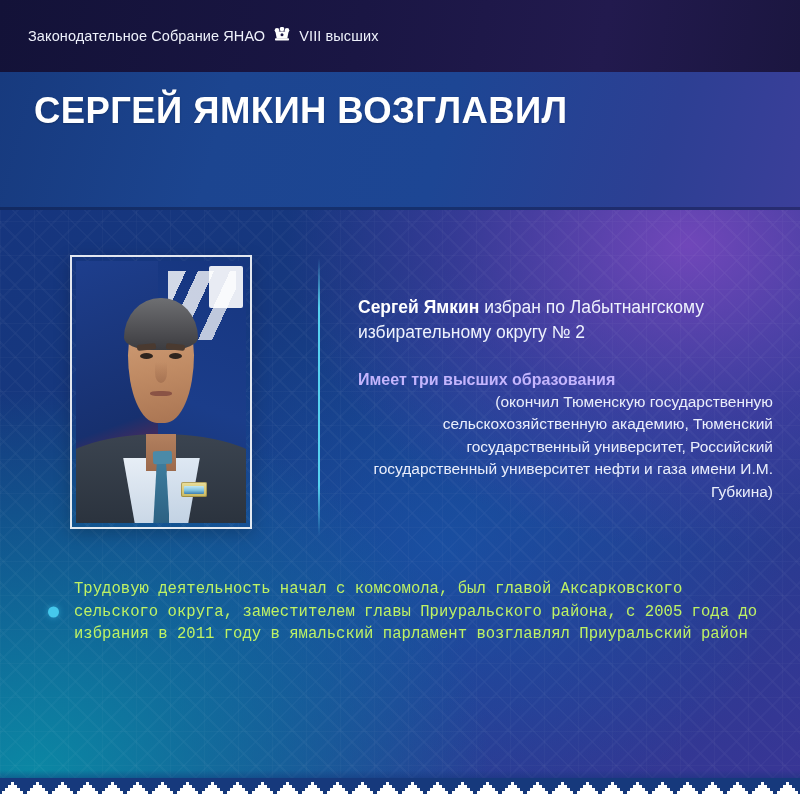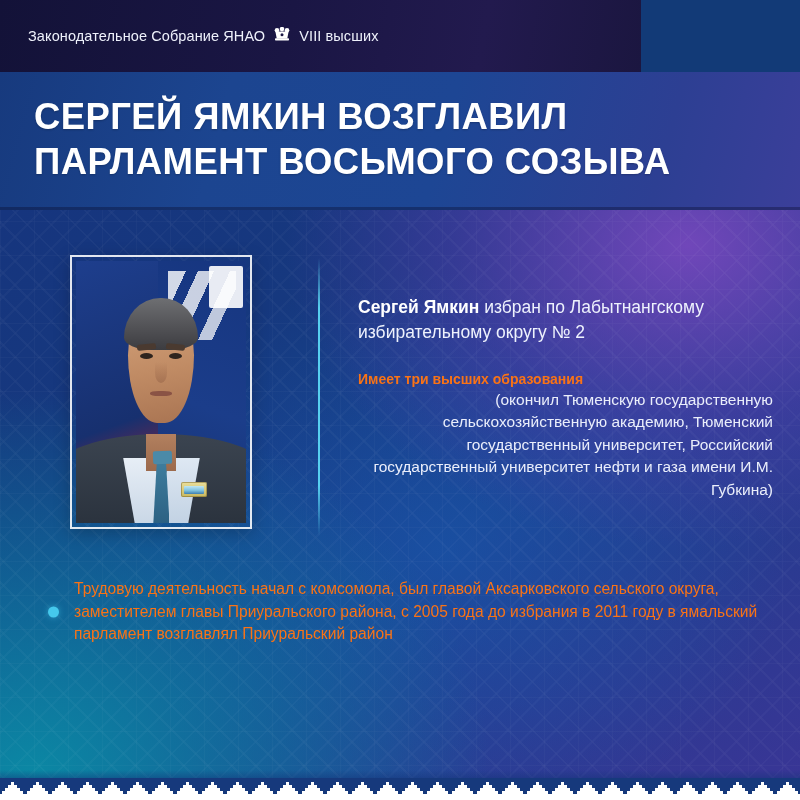--- a/index.html
+++ b/index.html
@@ -13,21 +13,21 @@
     height: 800px;
     overflow: hidden;
     font-family: "Liberation Sans", sans-serif;
     background: #123a77;
   }
 
   
   .topbar {
     position: absolute;
     left: 0; top: 0;
-    width: 641px; height: 72px;
+    width: 800px; height: 72px;
     background: linear-gradient(100deg, #131238 0%, #1a1644 45%, #221a4e 75%, #1b1640 100%);
     z-index: 6;
   }
   .topbar-inner {
     position: absolute;
     left: 28px; top: 0;
     height: 72px;
     display: flex;
     align-items: center;
     gap: 9px;
@@ -49,21 +49,21 @@
     z-index: 5;
   }
   .titleband::after{
     content:"";
     position:absolute; left:0; right:0; bottom:0; height:3px;
     background: rgba(10,8,40,.35);
   }
   .title-text {
     position: absolute;
     left: 34px;
-    top: 22px;
+    top: 16px;
     width: 740px;
     color: #ffffff;
     font-size: 36.5px;
     font-weight: bold;
     line-height: 1.24;
     letter-spacing: .4px;
     text-transform: uppercase;
     text-shadow: 0 1px 2px rgba(0,0,0,.22);
   }
   .title-text .tl { display: block; white-space: nowrap; }
@@ -189,23 +189,23 @@
   }
   .info-lead {
     font-size: 17.5px;
     line-height: 1.42;
     color: #eef2fd;
   }
   .info-lead b { font-weight: bold; color:#ffffff; }
   .info-block { margin-top: 26px; }
   .info-block .hl {
     display: block;
-    font-size: 14px;
+    font-size: 16px;
     font-weight: bold;
-    color: #f97316;
+    color: #c4b5fd;
     margin-bottom: 2px;
   }
   .info-block .par {
     display: block;
     font-size: 15.5px;
     line-height: 1.45;
     color: #eaeefb;
     text-align: right;
   }
 
@@ -228,21 +228,22 @@
     top: 50%;
     transform: translateY(-50%);
     width: 11px; height: 11px;
     border-radius: 50%;
     background: #45c8ec;
     box-shadow: 0 0 6px rgba(69,200,236,.55);
   }
   .bullet .txt {
     font-size: 15.6px;
     line-height: 1.45;
-    color: #f97316;
+    color: #bef264;
+    font-family: Liberation Mono, monospace;
   }
 
   
   .ornament-wrap {
     position: absolute;
     left: 0; bottom: 0;
     width: 800px; height: 30px;
     background: linear-gradient(180deg, rgba(16,52,120,0) 0%, rgba(17,50,118,.85) 55%, #16397c 100%);
     z-index: 4;
     overflow: hidden;
@@ -273,21 +274,20 @@
           <circle cx="8" cy="7.7" r="1.5" fill="#1a1644"></circle>
         </svg>
       </span>
       <span class="topbar-text">VIII высших</span>
     </div>
   </div>
 
   <div class="titleband">
     <div class="title-text">
       <span class="tl">СЕРГЕЙ ЯМКИН ВОЗГЛАВИЛ</span>
-      <span class="tl">ПАРЛАМЕНТ ВОСЬМОГО СОЗЫВА</span>
     </div>
   </div>
 
   <div class="content">
 
     <div class="portrait-frame">
       <div class="portrait">
         <div class="p-flagA"></div>
         <div class="p-flagB"></div>
         <div class="p-emblem"></div>

